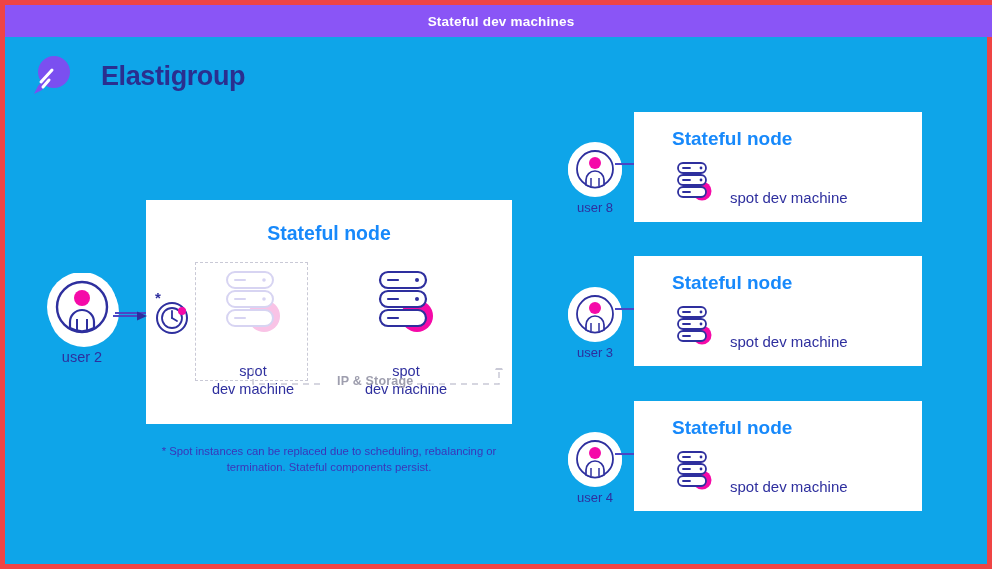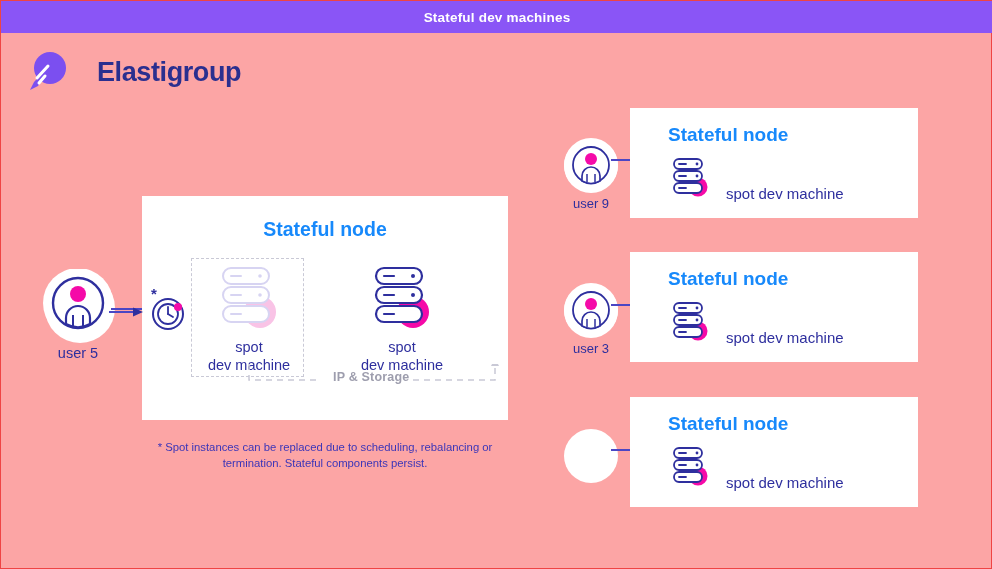--- a/index.html
+++ b/index.html
@@ -5,23 +5,23 @@
   html,body{margin:0;padding:0;}
   body{
     width:992px;height:569px;
     background:#ffffff;
     font-family:"Liberation Sans", sans-serif;
     overflow:hidden;
   }
   #stage{
     position:relative;
     width:992px;height:569px;
-    background:#fca5a5;
+    background:#0ea5e9;
     box-sizing:border-box;
-    border:1px solid #ef4444;
+    border:5px solid #ef4444;
   }
 
   
   .header{
     position:absolute;left:0;top:0;width:992px;height:32px;
     background:#8a55f6;
     display:flex;align-items:center;justify-content:center;
   }
   .header-title{
     color:#ffffff;font-size:13.5px;font-weight:bold;letter-spacing:.2px;
@@ -57,21 +57,21 @@
     position:absolute;left:5px;top:-2px;color:#2e2f9e;font-size:15px;
     font-weight:bold;line-height:1;
   }
   .inbound-arrow{ position:absolute;left:-33px;top:108px;width:36px;height:12px;}
 
   .machine{
     position:absolute;width:110px;text-align:center;
   }
   .machine .srv{ margin:0 auto; }
   .machine .mlabel{
-    margin-top:0;color:#2e2f9e;font-size:14.5px;line-height:1.25;text-align:center;
+    margin-top:20px;color:#2e2f9e;font-size:14.5px;line-height:1.25;text-align:center;
   }
   #machine-old{ left:52px; top:66px; }
   #machine-new{ left:205px; top:66px; }
 
   .ip-storage{
     position:absolute;left:91px;top:168px;width:280px;height:30px;
   }
   .ip-label{
     position:absolute;left:100px;top:6px;color:#9e9eae;
     font-size:12.5px;font-weight:bold;letter-spacing:.2px;
@@ -149,21 +149,21 @@
     <div style="margin:0 auto;width:74px;height:70px;">
       <svg width="74" height="70" viewBox="0 0 74 70">
         <circle cx="37" cy="34" r="35" fill="#ffffff"></circle>
         <circle cx="37" cy="34" r="25" fill="none" stroke="#2e2f9e" stroke-width="2.4"></circle>
         <circle cx="37" cy="25" r="8" fill="#f50aa8"></circle>
         <path d="M25 49 a12 12 0 0 1 24 0 v6 a25 25 0 0 1 -24 0 z" fill="#ffffff" stroke="#2e2f9e" stroke-width="2.2" stroke-linejoin="round"></path>
         <line x1="32" y1="46" x2="32" y2="57" stroke="#2e2f9e" stroke-width="2"></line>
         <line x1="42" y1="46" x2="42" y2="57" stroke="#2e2f9e" stroke-width="2"></line>
       </svg>
     </div>
-    <div class="user-label">user 5</div>
+    <div class="user-label">user 2</div>
   </div>
 
   <div style="position:absolute;left:110px;top:300px;width:52px;height:12px;">
     <svg width="52" height="12" viewBox="0 0 52 12">
       <line x1="0" y1="6" x2="42" y2="6" stroke="#4b46c4" stroke-width="2"></line>
       <path d="M40 1 L50 6 L40 11 Z" fill="#2e2f9e"></path>
     </svg>
   </div>
 
   <div class="card" id="main-node">
@@ -258,21 +258,21 @@
     <div style="margin:0 auto;width:66px;height:56px;">
       <svg width="66" height="56" viewBox="0 0 66 56">
         <circle cx="33" cy="27" r="27" fill="#ffffff"></circle>
         <circle cx="33" cy="27" r="18" fill="none" stroke="#2e2f9e" stroke-width="1.8"></circle>
         <circle cx="33" cy="21" r="6" fill="#f50aa8"></circle>
         <path d="M24 38 a9 9 0 0 1 18 0 v5 a18 18 0 0 1 -18 0 z" fill="#ffffff" stroke="#2e2f9e" stroke-width="1.7" stroke-linejoin="round"></path>
         <line x1="29" y1="36" x2="29" y2="44" stroke="#2e2f9e" stroke-width="1.5"></line>
         <line x1="37" y1="36" x2="37" y2="44" stroke="#2e2f9e" stroke-width="1.5"></line>
       </svg>
     </div>
-    <div class="user-label">user 9</div>
+    <div class="user-label">user 8</div>
   </div>
   <div class="rarrow" id="rarrow-2">
     <svg width="52" height="12" viewBox="0 0 52 12">
       <line x1="0" y1="6" x2="42" y2="6" stroke="#4b46c4" stroke-width="1.8"></line>
       <path d="M40 1.5 L50 6 L40 10.5 Z" fill="#2e2f9e"></path>
     </svg>
   </div>
   <div class="card rcard" id="rcard-2">
     <div class="rcard-title">Stateful node</div>
     <div class="rcard-row">
@@ -339,20 +339,33 @@
             <circle cx="29" cy="8" r="1.4"></circle>
             <circle cx="29" cy="20" r="1.4"></circle>
           </g>
         </svg>
       </span>
       <span class="rcard-text">spot dev machine</span>
     </div>
   </div>
 
   <div class="glow" style="left:563px;top:428px;width:54px;height:54px;"></div>
+  <div class="ruser" id="ruser-4">
+    <div style="margin:0 auto;width:66px;height:56px;">
+      <svg width="66" height="56" viewBox="0 0 66 56">
+        <circle cx="33" cy="27" r="27" fill="#ffffff"></circle>
+        <circle cx="33" cy="27" r="18" fill="none" stroke="#2e2f9e" stroke-width="1.8"></circle>
+        <circle cx="33" cy="21" r="6" fill="#f50aa8"></circle>
+        <path d="M24 38 a9 9 0 0 1 18 0 v5 a18 18 0 0 1 -18 0 z" fill="#ffffff" stroke="#2e2f9e" stroke-width="1.7" stroke-linejoin="round"></path>
+        <line x1="29" y1="36" x2="29" y2="44" stroke="#2e2f9e" stroke-width="1.5"></line>
+        <line x1="37" y1="36" x2="37" y2="44" stroke="#2e2f9e" stroke-width="1.5"></line>
+      </svg>
+    </div>
+    <div class="user-label">user 4</div>
+  </div>
   <div class="rarrow" id="rarrow-4">
     <svg width="52" height="12" viewBox="0 0 52 12">
       <line x1="0" y1="6" x2="42" y2="6" stroke="#4b46c4" stroke-width="1.8"></line>
       <path d="M40 1.5 L50 6 L40 10.5 Z" fill="#2e2f9e"></path>
     </svg>
   </div>
   <div class="card rcard" id="rcard-4">
     <div class="rcard-title">Stateful node</div>
     <div class="rcard-row">
       <span>

